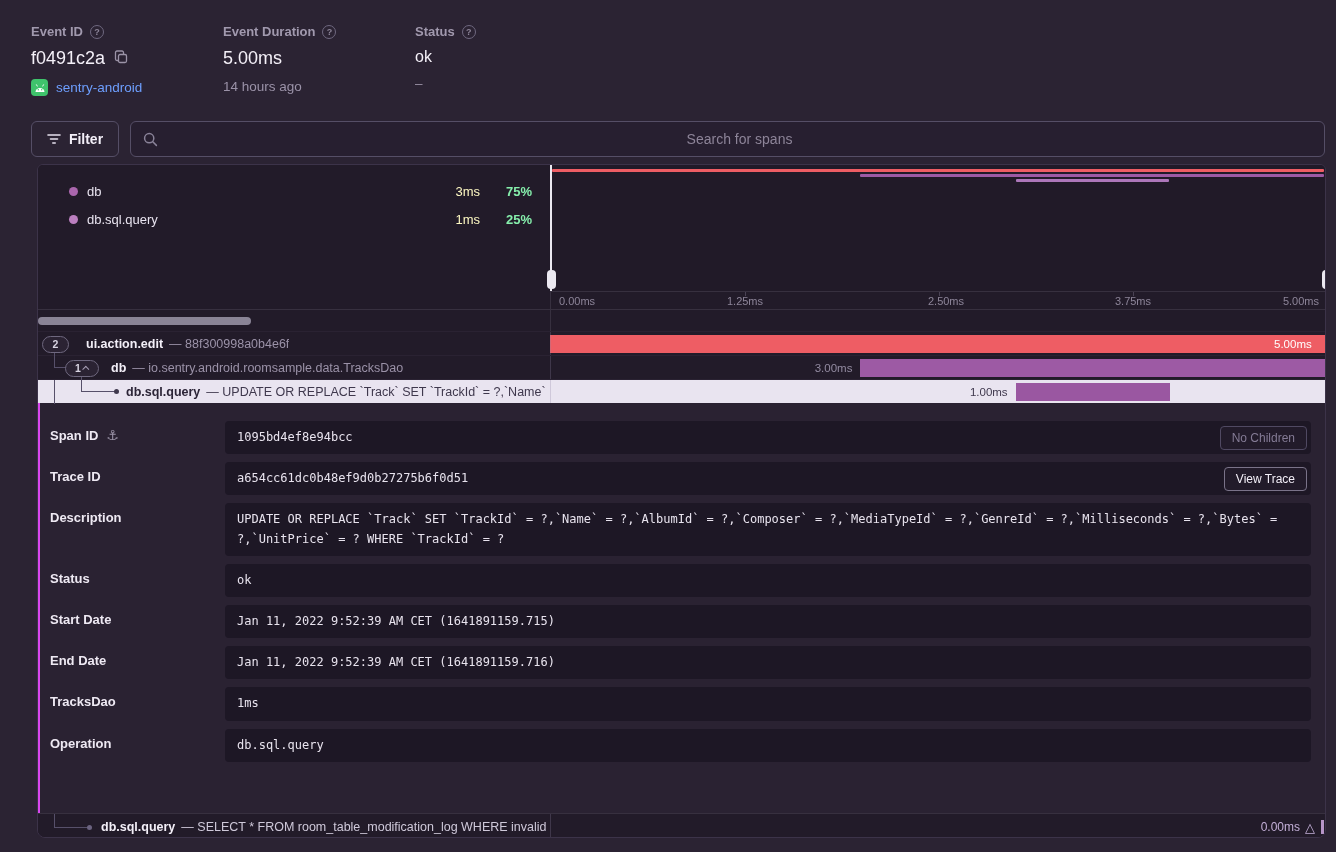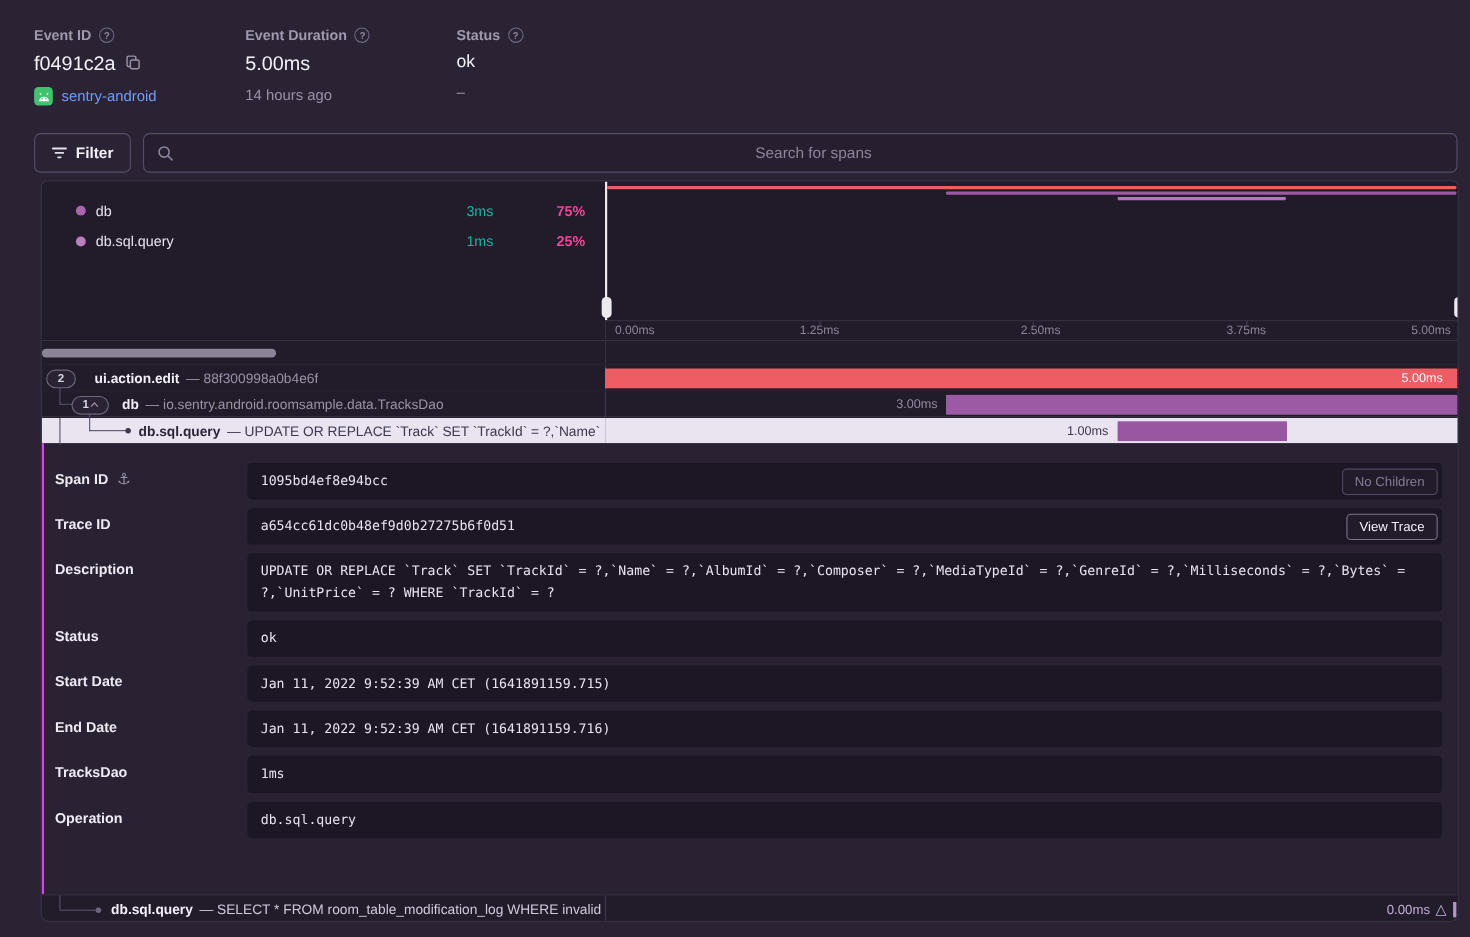--- a/index.html
+++ b/index.html
@@ -36,22 +36,22 @@
   
   .trace-panel { position:absolute; left:37px; top:164px; width:1289px; height:674px;
     border:1px solid #3c3349; border-radius:6px 6px 8px 8px; background:#221b29; overflow:hidden; }
   
   .legend-pane { position:absolute; left:0; top:0; width:512px; height:144px; background:#221b29; }
   .legend-row { display:flex; align-items:center; height:28px; margin-top:0;
     padding:0 18px 0 31px; font-size:13px; }
   .legend-row:first-child { margin-top:12px; }
   .legend-dot { width:9px; height:9px; border-radius:50%; margin-right:9px; }
   .legend-op { flex:1; color:#e9e4f0; }
-  .legend-dur { width:56px; text-align:left; color:#14b8a6; }
-  .legend-pct { width:52px; text-align:right; color:#ec4899; font-weight:bold; }
+  .legend-dur { width:56px; text-align:right; color:#fef9c3; }
+  .legend-pct { width:52px; text-align:right; color:#86efac; font-weight:bold; }
   .minimap { position:absolute; left:512px; top:0; width:777px; height:126px; background:#211a28; }
   .mini-span { position:absolute; height:3px; border-radius:1px; }
   .mm-handle { position:absolute; top:0; width:2px; height:126px; background:#ece9f1; }
   .mm-grip { position:absolute; bottom:2px; left:-3.5px; width:9px; height:19px;
     border-radius:4px; background:#ece9f1; cursor:col-resize; }
   .axis-row { position:absolute; left:512px; top:126px; width:777px; height:18px;
     border-top:1px solid #37303f; border-left:1px solid #37303f; }
   .axis-tick-label { position:absolute; top:3px; font-size:11px; color:#8d8599; }
   .axis-tick-mark { position:absolute; top:0; width:1px; height:4px; background:#4a4254; }
   .scroll-row { position:absolute; left:0; top:144px; width:1289px; height:22px;

